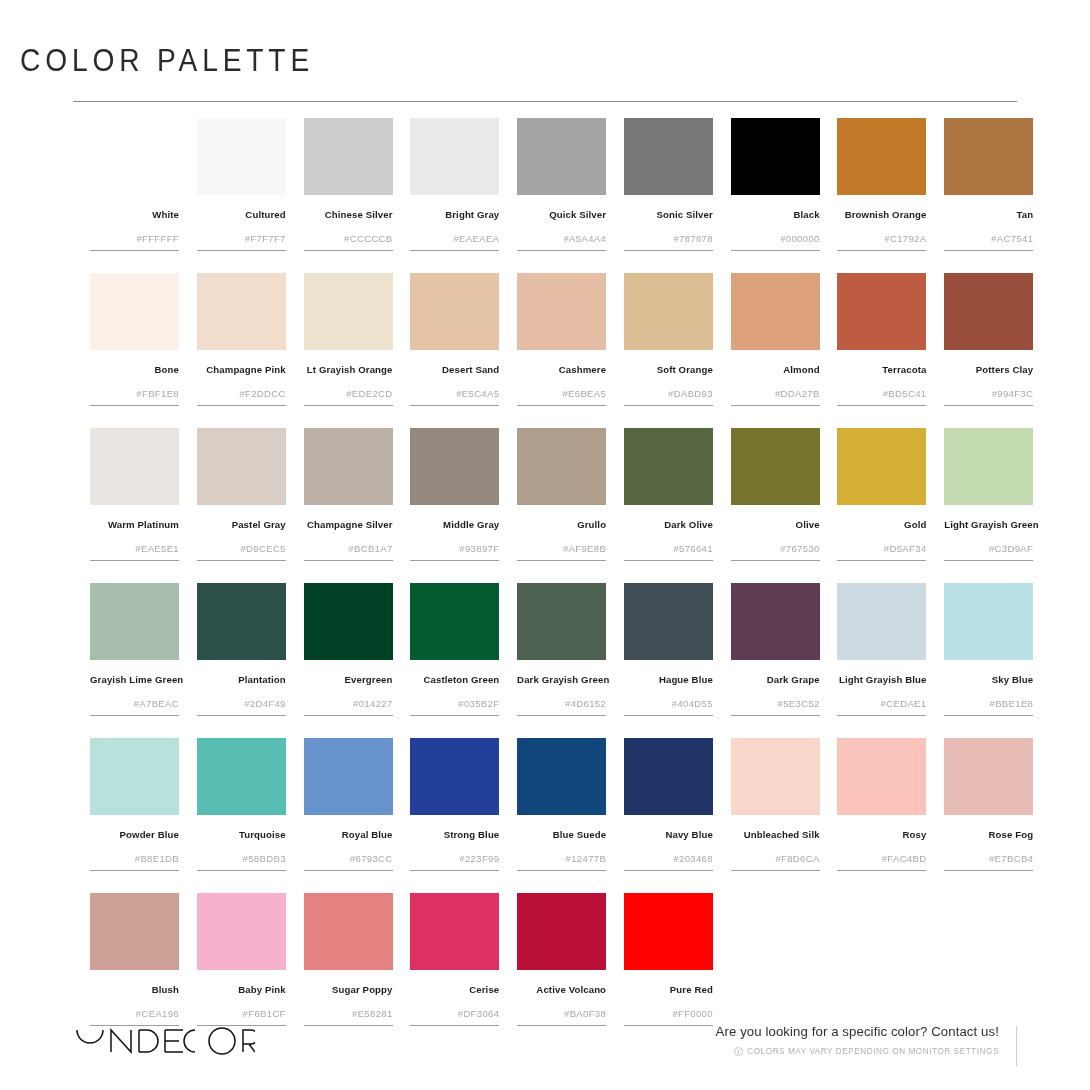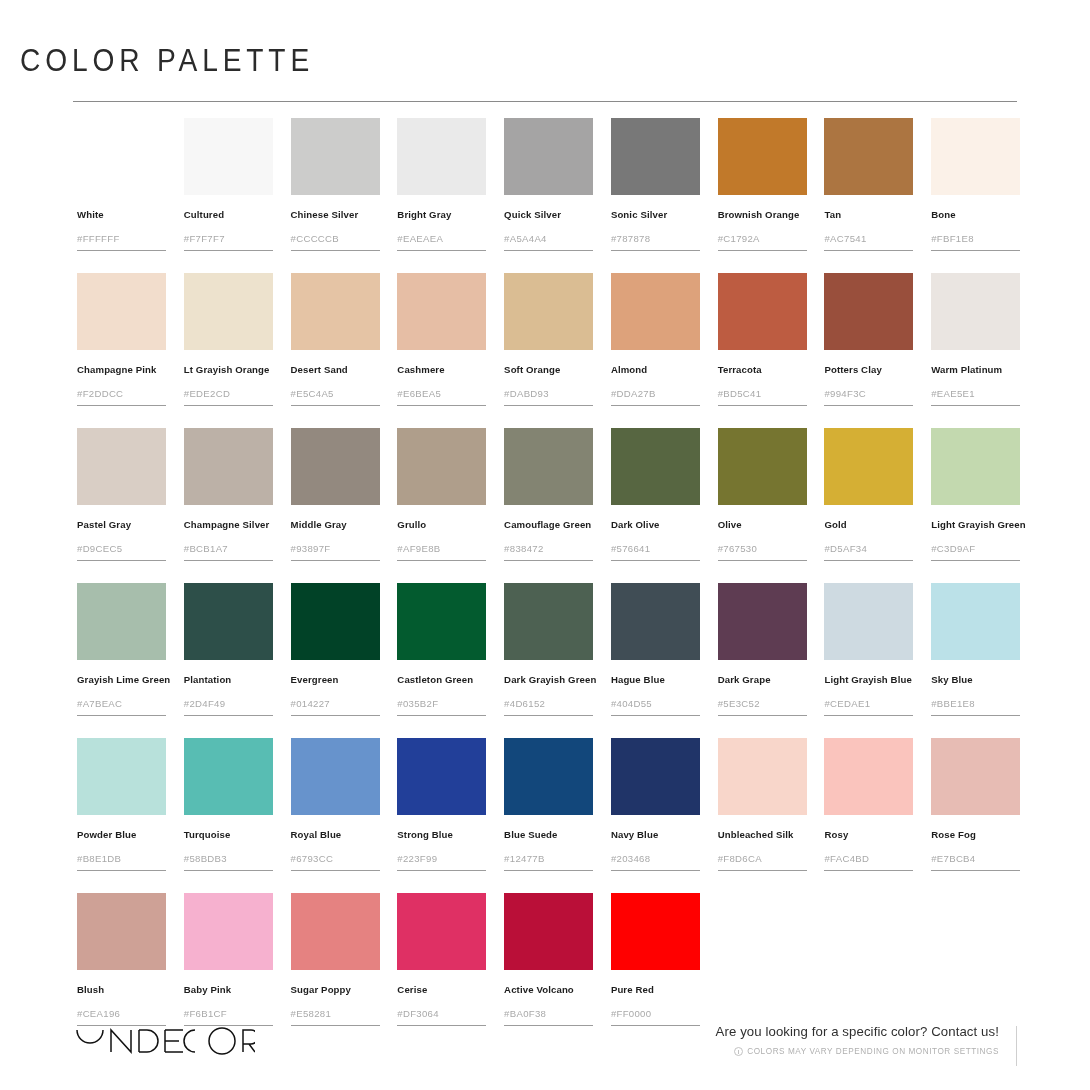--- a/index.html
+++ b/index.html
@@ -34,27 +34,28 @@
   .header-rule {
     margin: 22px auto 0 auto;
     width: 944px;
     height: 1px;
     background: #8a8a8a;
   }
 
   
   .grid {
     position: absolute;
-    left: 77px;
+    left: 90px;
     top: 118px;
     width: 944px;
     display: grid;
     grid-template-columns: repeat(9, 1fr);
     column-gap: 17px;
     row-gap: 22px;
+    text-align: right;
   }
   .swatch-cell {
     width: 100%;
   }
   .swatch-chip {
     width: 89px;
     height: 77px;
     display: block;
   }
   .swatch-meta {
@@ -205,20 +206,28 @@
       </div>
       <div class="swatch-cell">
         <div class="swatch-chip" style="background: rgb(120, 120, 120);"></div>
         <div class="swatch-meta">
           <div class="swatch-name">Sonic Silver</div>
           <div class="swatch-hex">#787878</div>
           <div class="swatch-rule"></div>
         </div>
       </div>
       <div class="swatch-cell">
+        <div class="swatch-chip" style="background: rgb(0, 0, 0);"></div>
+        <div class="swatch-meta">
+          <div class="swatch-name">Black</div>
+          <div class="swatch-hex">#000000</div>
+          <div class="swatch-rule"></div>
+        </div>
+      </div>
+      <div class="swatch-cell">
         <div class="swatch-chip" style="background: rgb(193, 121, 42);"></div>
         <div class="swatch-meta">
           <div class="swatch-name">Brownish Orange</div>
           <div class="swatch-hex">#C1792A</div>
           <div class="swatch-rule"></div>
         </div>
       </div>
       <div class="swatch-cell">
         <div class="swatch-chip" style="background: rgb(172, 117, 65);"></div>
         <div class="swatch-meta">
@@ -329,28 +338,20 @@
           <div class="swatch-name">Middle Gray</div>
           <div class="swatch-hex">#93897F</div>
           <div class="swatch-rule"></div>
         </div>
       </div>
       <div class="swatch-cell">
         <div class="swatch-chip" style="background: rgb(175, 158, 139);"></div>
         <div class="swatch-meta">
           <div class="swatch-name">Grullo</div>
           <div class="swatch-hex">#AF9E8B</div>
-          <div class="swatch-rule"></div>
-        </div>
-      </div>
-      <div class="swatch-cell">
-        <div class="swatch-chip" style="background: rgb(131, 132, 114);"></div>
-        <div class="swatch-meta">
-          <div class="swatch-name">Camouflage Green</div>
-          <div class="swatch-hex">#838472</div>
           <div class="swatch-rule"></div>
         </div>
       </div>
       <div class="swatch-cell">
         <div class="swatch-chip" style="background: rgb(87, 102, 65);"></div>
         <div class="swatch-meta">
           <div class="swatch-name">Dark Olive</div>
           <div class="swatch-hex">#576641</div>
           <div class="swatch-rule"></div>
         </div>

